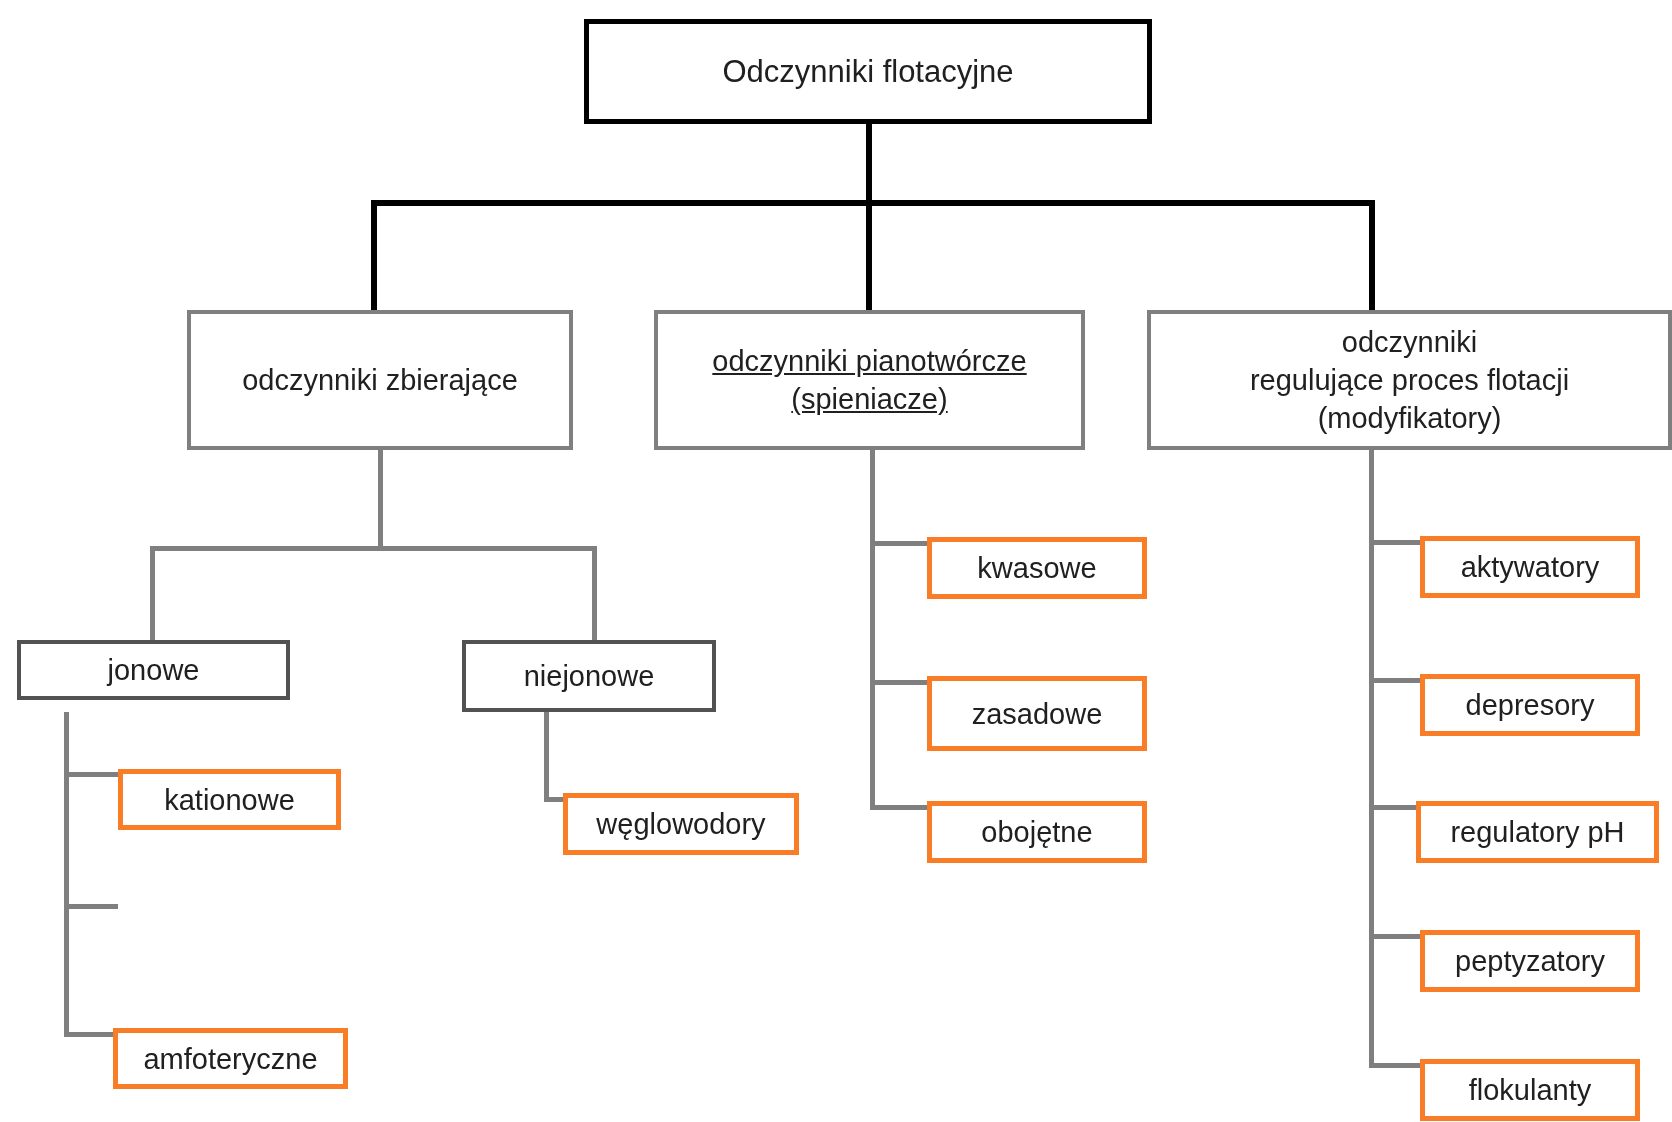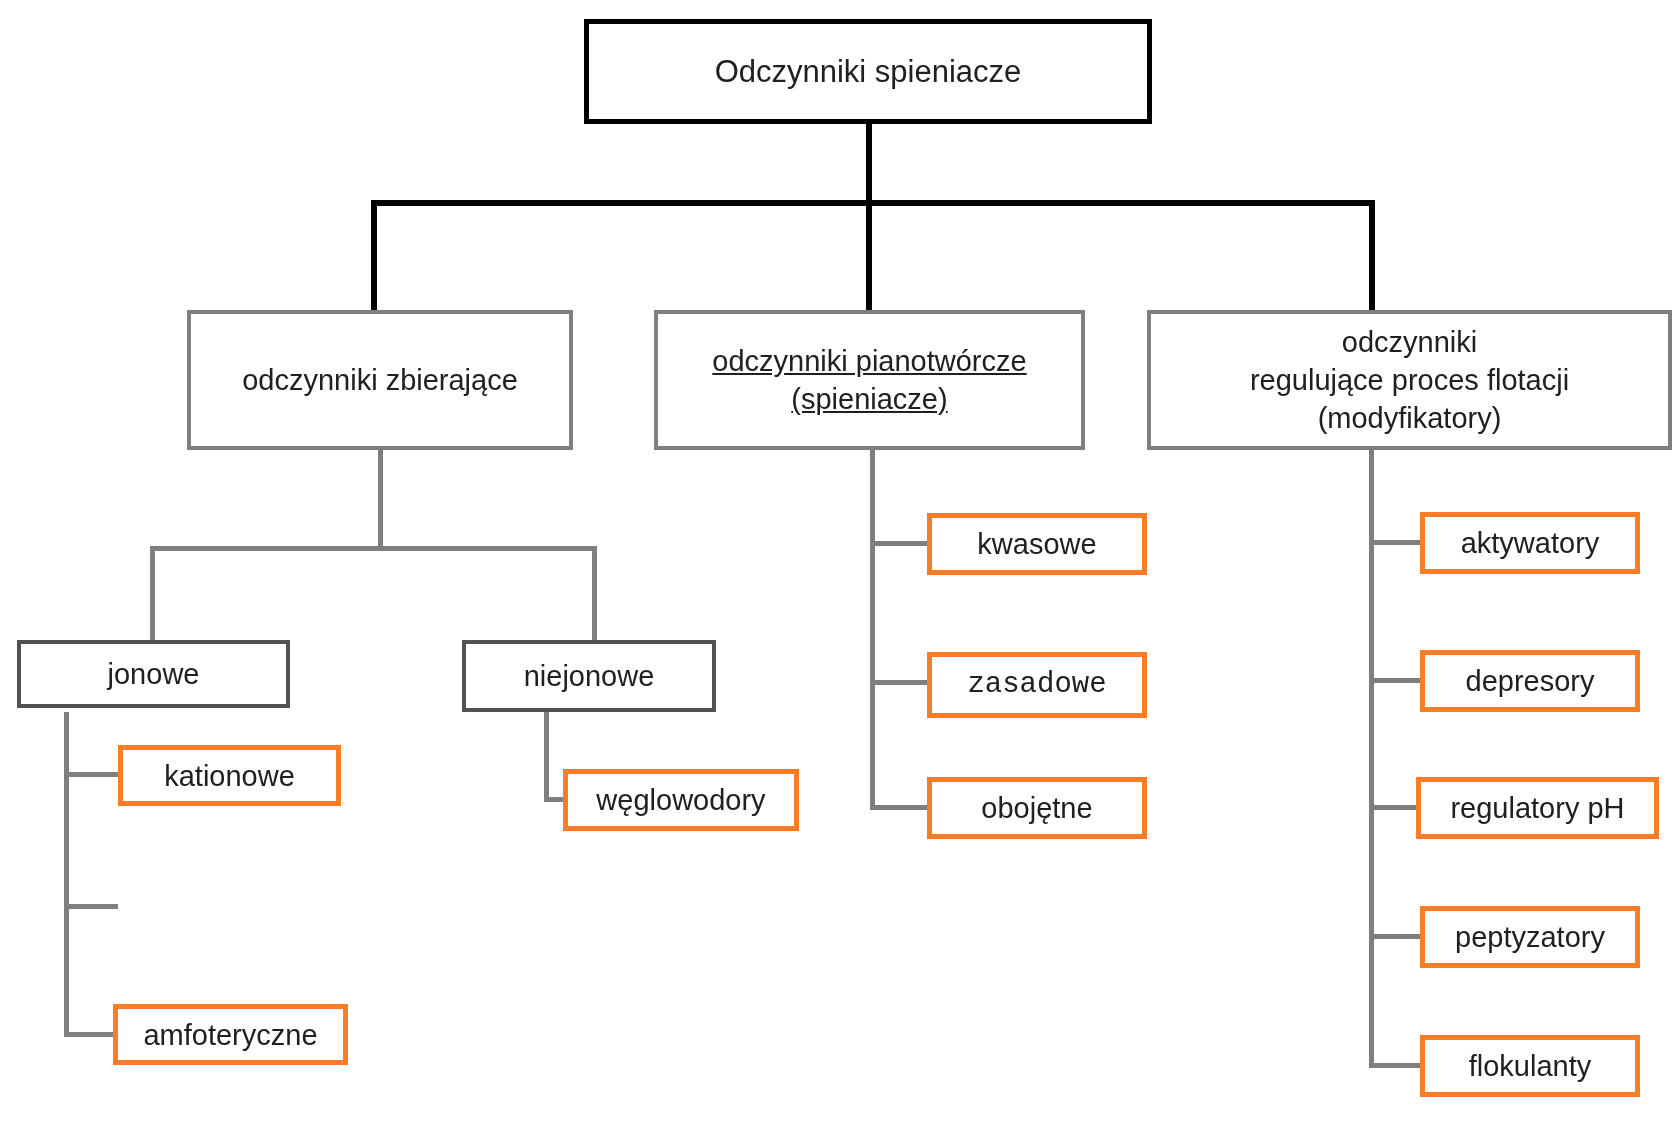--- a/index.html
+++ b/index.html
@@ -35,20 +35,21 @@
     border: 4px solid #7f7f7f;
     font-size: 29px;
   }
   .lvl-sub {
     border: 4px solid #525252;
     font-size: 29px;
   }
   .lvl-leaf {
     border: 5px solid #f87d26;
     font-size: 29px;
+    margin-top: 24px;
   }
   .line {
     position: absolute;
   }
   .line-black { background: #000000; }
   .line-gray  { background: #7f7f7f; }
 </style>
 </head>
 <body>
 
@@ -78,45 +79,45 @@
   <div class="line line-gray" style="left:870px; top:680px; width:57px; height:5px;"></div>
   <div class="line line-gray" style="left:870px; top:805px; width:57px; height:5px;"></div>
 
   <div class="line line-gray" style="left:1369px; top:450px; width:5px; height:618px;"></div>
   <div class="line line-gray" style="left:1369px; top:540px; width:51px; height:5px;"></div>
   <div class="line line-gray" style="left:1369px; top:678px; width:51px; height:5px;"></div>
   <div class="line line-gray" style="left:1369px; top:805px; width:47px; height:5px;"></div>
   <div class="line line-gray" style="left:1369px; top:934px; width:51px; height:5px;"></div>
   <div class="line line-gray" style="left:1369px; top:1063px; width:51px; height:5px;"></div>
 
-  <div class="box lvl-root" style="left:584px; top:19px; width:568px; height:105px;">Odczynniki spieniacze</div>
+  <div class="box lvl-root" style="left:584px; top:19px; width:568px; height:105px;">Odczynniki flotacyjne</div>
 
   <div class="box lvl-cat" style="left:187px; top:310px; width:386px; height:140px;">odczynniki zbierające</div>
 
   <div class="box lvl-cat" style="left:654px; top:310px; width:431px; height:140px;text-decoration:underline;">odczynniki pianotwórcze
 (spieniacze)</div>
 
   <div class="box lvl-cat" style="left:1147px; top:310px; width:525px; height:140px;">odczynniki
 regulujące proces flotacji
 (modyfikatory)</div>
 
-  <div class="box lvl-sub" style="left:17px; top:640px; width:273px; height:68px;">jonowe</div>
+  <div class="box lvl-sub" style="left:17px; top:640px; width:273px; height:60px;">jonowe</div>
 
   <div class="box lvl-sub" style="left:462px; top:640px; width:254px; height:72px;">niejonowe</div>
 
   <div class="box lvl-leaf" style="left:118px; top:745px; width:223px; height:61px;">kationowe</div>
 
 
   <div class="box lvl-leaf" style="left:113px; top:1004px; width:235px; height:61px;">amfoteryczne</div>
 
   <div class="box lvl-leaf" style="left:563px; top:769px; width:236px; height:62px;">węglowodory</div>
 
   <div class="box lvl-leaf" style="left:927px; top:513px; width:220px; height:62px;">kwasowe</div>
 
-  <div class="box lvl-leaf" style="left:927px; top:652px; width:220px; height:66px;font-family:Liberation Mono, monospace;">zasadowe</div>
+  <div class="box lvl-leaf" style="left:927px; top:652px; width:220px; height:75px;">zasadowe</div>
 
   <div class="box lvl-leaf" style="left:927px; top:777px; width:220px; height:62px;">obojętne</div>
 
   <div class="box lvl-leaf" style="left:1420px; top:650px; width:220px; height:62px;">depresory</div>
 
   <div class="box lvl-leaf" style="left:1420px; top:512px; width:220px; height:62px;">aktywatory</div>
 
   <div class="box lvl-leaf" style="left:1416px; top:777px; width:243px; height:62px;">regulatory pH</div>
 
   <div class="box lvl-leaf" style="left:1420px; top:906px; width:220px; height:62px;">peptyzatory</div>

